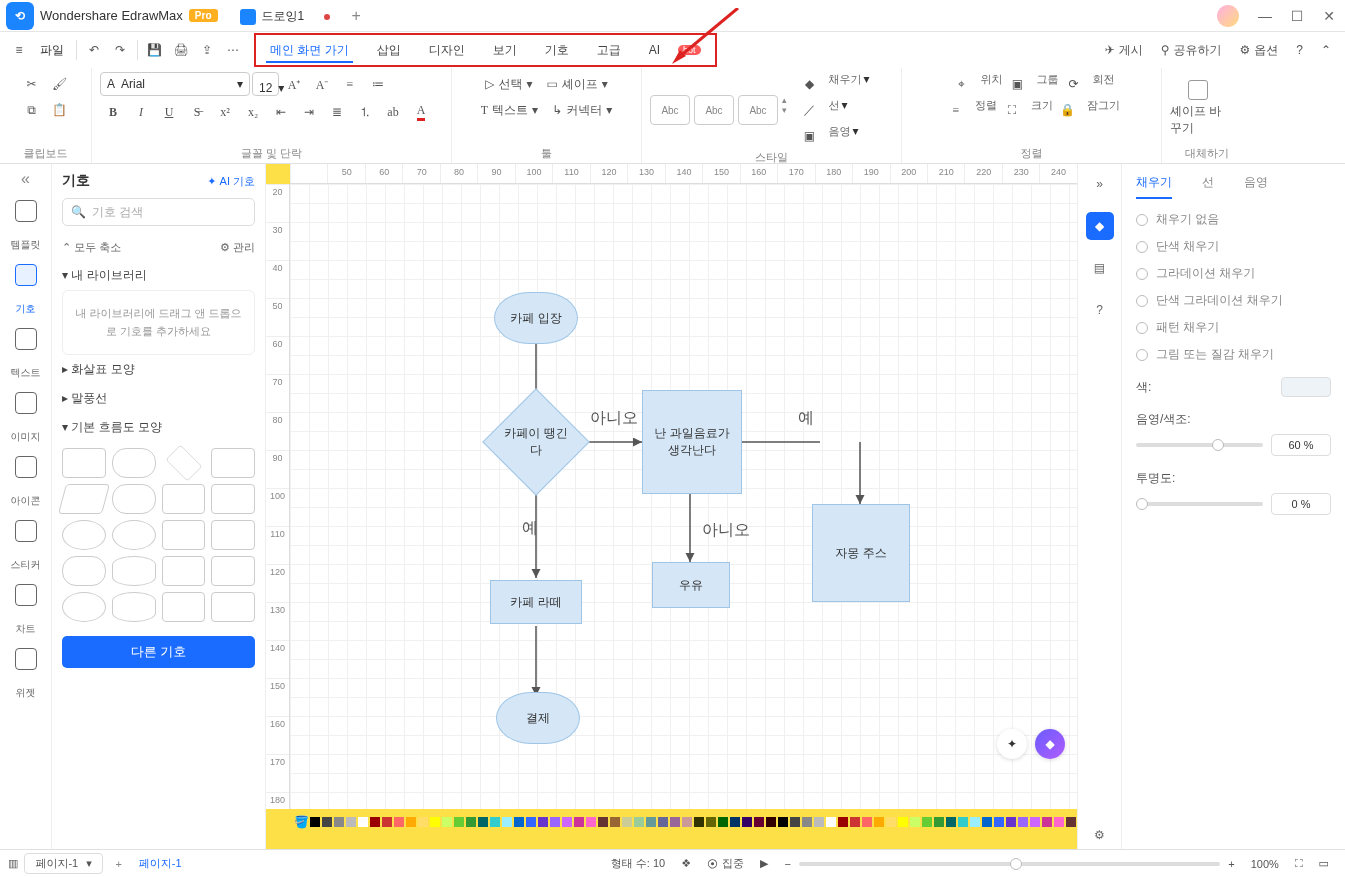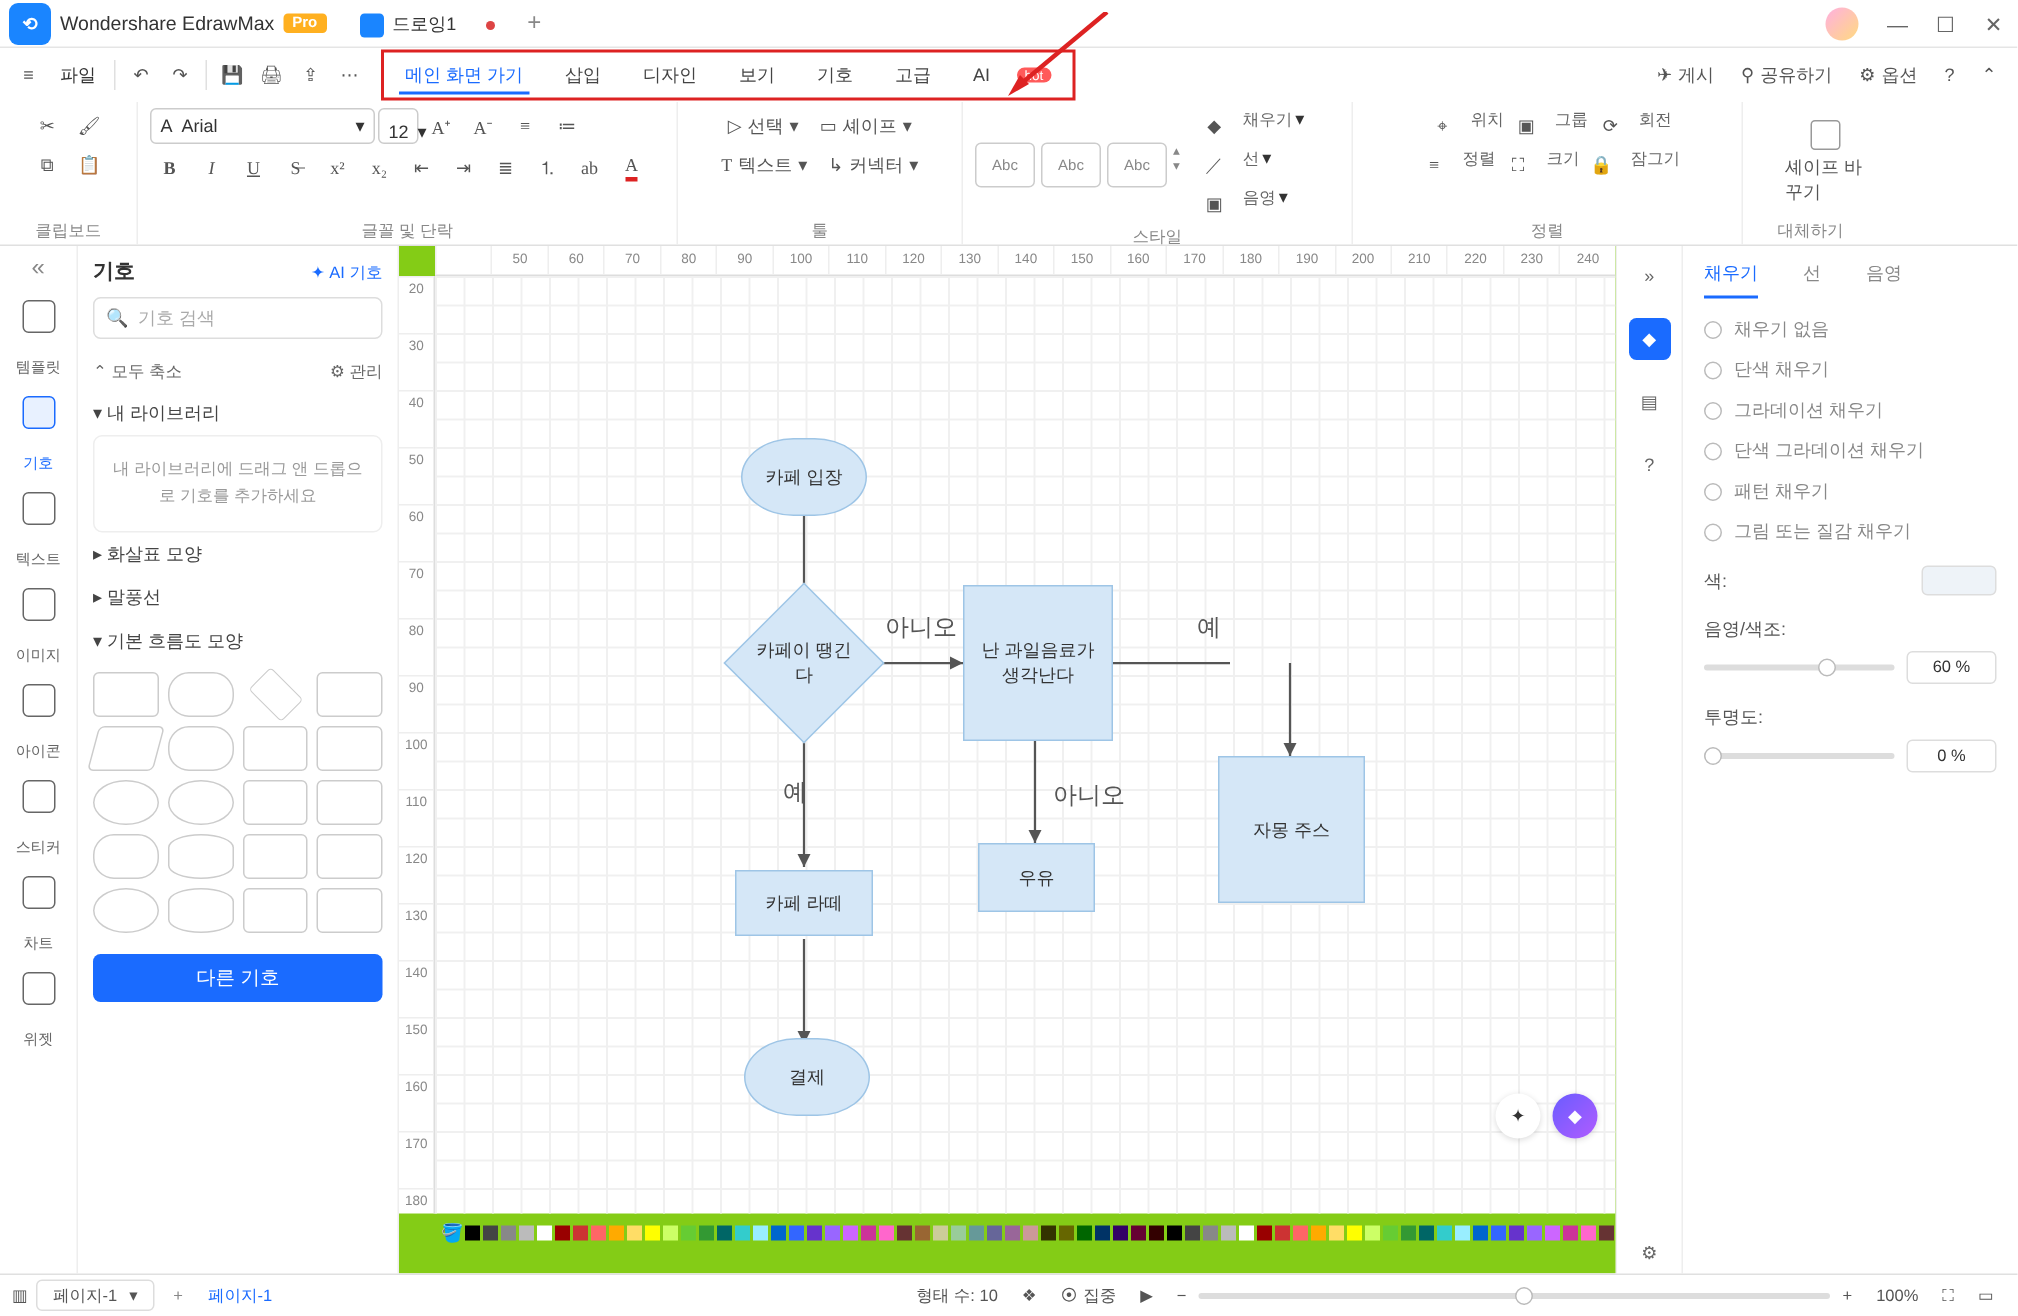--- a/index.html
+++ b/index.html
@@ -39,21 +39,21 @@
 .rb { width:26px; height:24px; display:flex; align-items:center; justify-content:center; color:#555; border-radius:3px; font-family:serif; }
 .rb-wide { width:auto; padding:0 6px; gap:4px; }
 .select-box { height:24px; border:1px solid #ccc; border-radius:4px; background:#fff; display:flex; align-items:center; padding:0 6px; gap:6px; }
 .font-sel { width:150px; }
 .size-sel { width:27px;align-items:flex-end; }
 .two-row { display:flex; flex-direction:column; gap:2px; }
 .row { display:flex; gap:2px; }
 .style-preview { display:flex; gap:4px; }
 .style-box { width:40px; height:30px; border:1px solid #ccc; border-radius:4px; display:flex; align-items:center; justify-content:center; font-size:10px; color:#888; }
 .mini-label { font-size:11px; color:#666; margin-left:4px; }
-.big-btn { display:flex; flex-direction:column; align-items:center; justify-content:center; width:56px; color:#555; gap:3px;margin-left:20px; }
+.big-btn { display:flex; flex-direction:column; align-items:center; justify-content:center; width:56px; color:#555; gap:3px; }
 .big-btn .ico { width:20px; height:20px; border:1px solid #999; border-radius:3px; }
 
 
 .workspace { position:absolute; top:164px; bottom:28px; left:0; right:0; display:flex; }
 
 
 .left-rail { width:52px; background:#fff; border-right:1px solid #eee; display:flex; flex-direction:column; align-items:center; padding-top:6px; gap:12px; }
 .rail-collapse { font-size:16px; color:#888; }
 .rail-item { display:flex; flex-direction:column; align-items:center; gap:16px; color:#666; font-size:10px; }
 .rail-item.active { color:#1a6bff; }
@@ -67,21 +67,21 @@
 .sp-ai { color:#1a6bff; font-size:11px; display:flex; align-items:center; gap:3px; }
 .sp-search { margin:0 10px 8px; height:28px; border:1px solid #ddd; border-radius:5px; display:flex; align-items:center; padding:0 8px; color:#aaa; gap:6px; }
 .sp-row { display:flex; align-items:center; justify-content:space-between; padding:6px 10px; font-size:11px; color:#666; }
 .sp-section-title { padding:6px 10px; font-size:12px; color:#444; }
 .sp-dropzone { margin:0 10px; border:1px solid #eee; border-radius:6px; padding:14px 8px; text-align:center; color:#999; font-size:11px; line-height:1.6; }
 .sp-shapes { padding:6px 10px; display:grid; grid-template-columns:repeat(4,1fr); gap:6px; }
 .sp-shape { height:30px; border:1px solid #ccc; border-radius:4px; }
 .sp-more-btn { margin:8px 10px; height:32px; background:#1a6bff; color:#fff; border-radius:5px; display:flex; align-items:center; justify-content:center; font-size:13px; }
 
 
-.canvas-wrap { flex:1; position:relative; overflow:hidden; background:#84cc16; }
+.canvas-wrap { flex:1; position:relative; overflow:hidden; background:#fde047; }
 .ruler-h { position:absolute; top:0; left:24px; right:0; height:20px; background:#fff; border-bottom:1px solid #ddd; display:flex; }
 .ruler-h div { width:38px; text-align:center; font-size:9px; color:#888; border-left:1px solid #eee; padding-top:3px; }
 .ruler-v { position:absolute; top:20px; left:0; width:24px; bottom:40px; background:#fff; border-right:1px solid #ddd; }
 .ruler-v div { height:38px; text-align:center; font-size:9px; color:#888; border-top:1px solid #eee; padding-top:2px; }
 .canvas { position:absolute; top:20px; left:24px; right:0; bottom:40px; background:#fff;
   background-image:linear-gradient(#f0f0f0 1px,transparent 1px),linear-gradient(90deg,#f0f0f0 1px,transparent 1px);
   background-size:19px 19px; }
 .node { position:absolute; background:#d5e7f7; border:1px solid #9ec5e6; display:flex; align-items:center; justify-content:center; text-align:center; font-size:12px; color:#333; padding:4px; }
 .terminator { border-radius:50%/60%; width:84px; height:52px; }
 .decision { background:transparent; border:none; }

